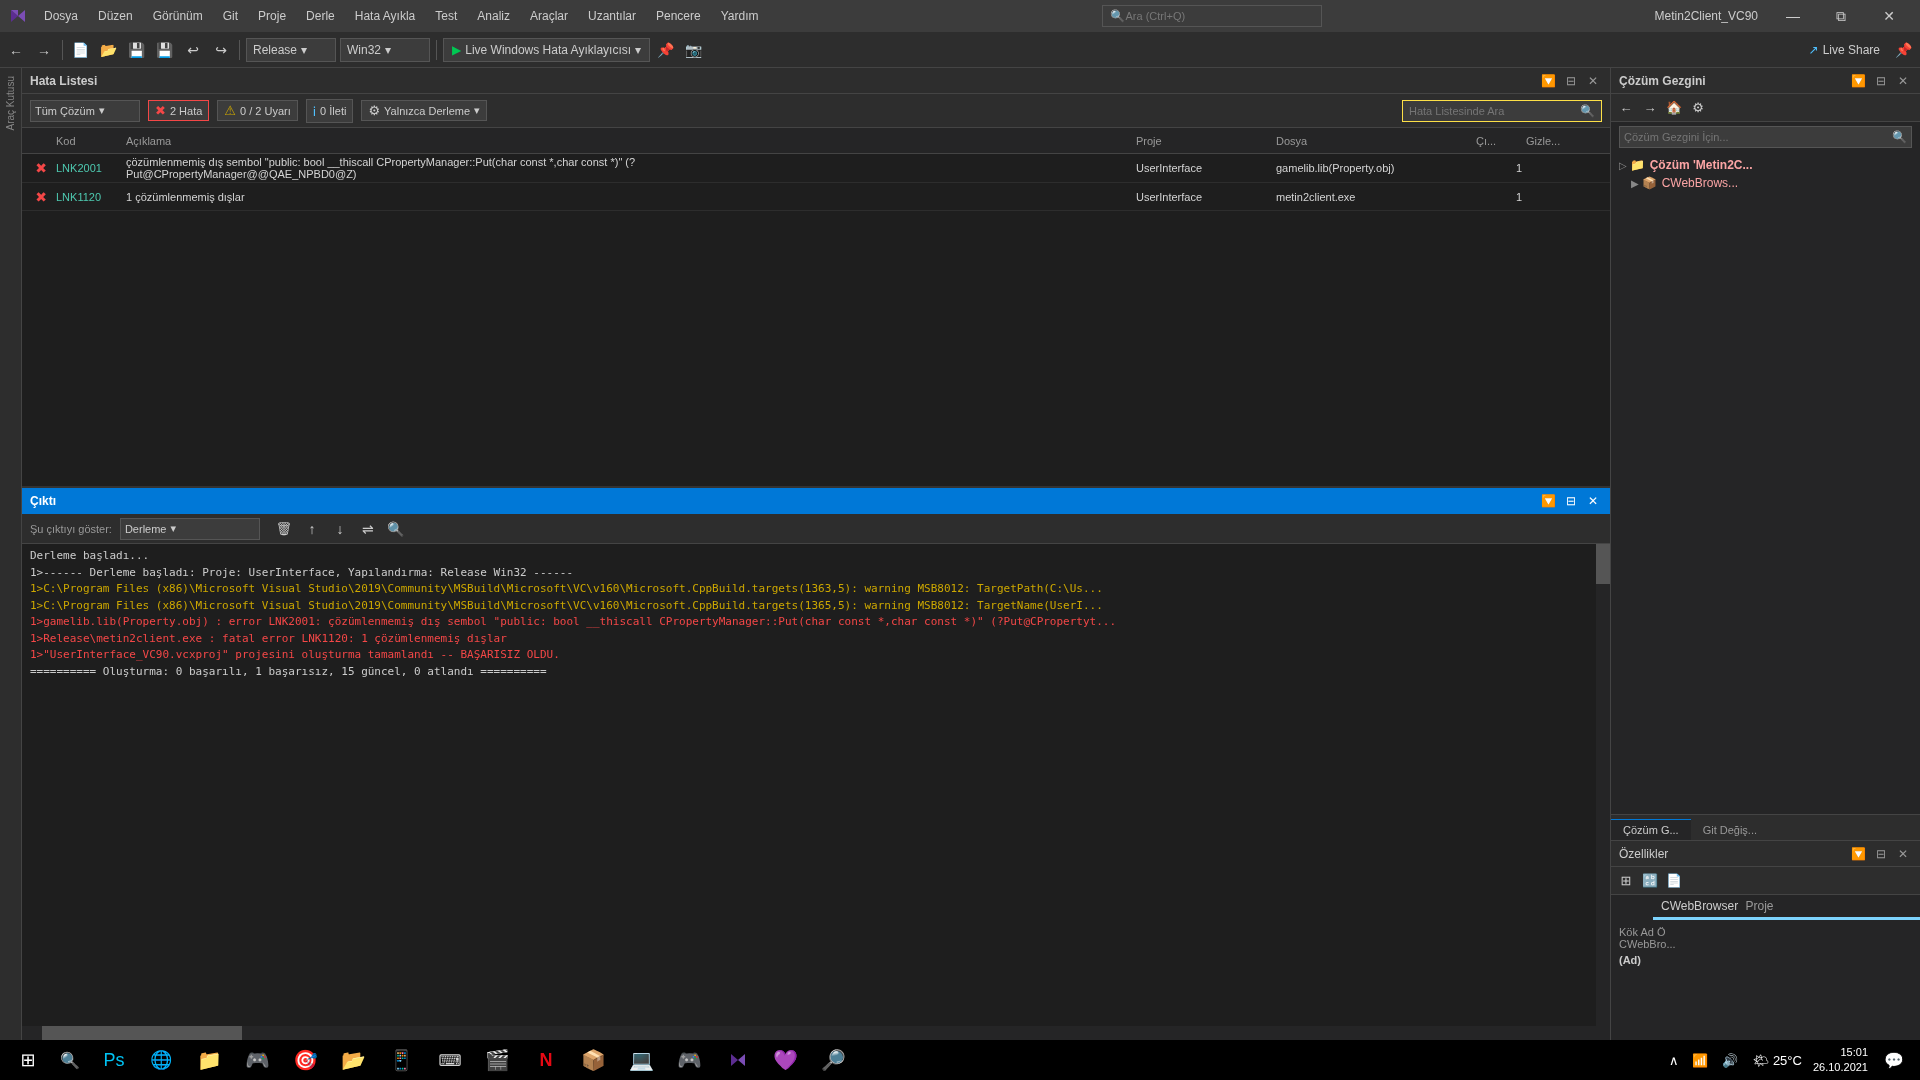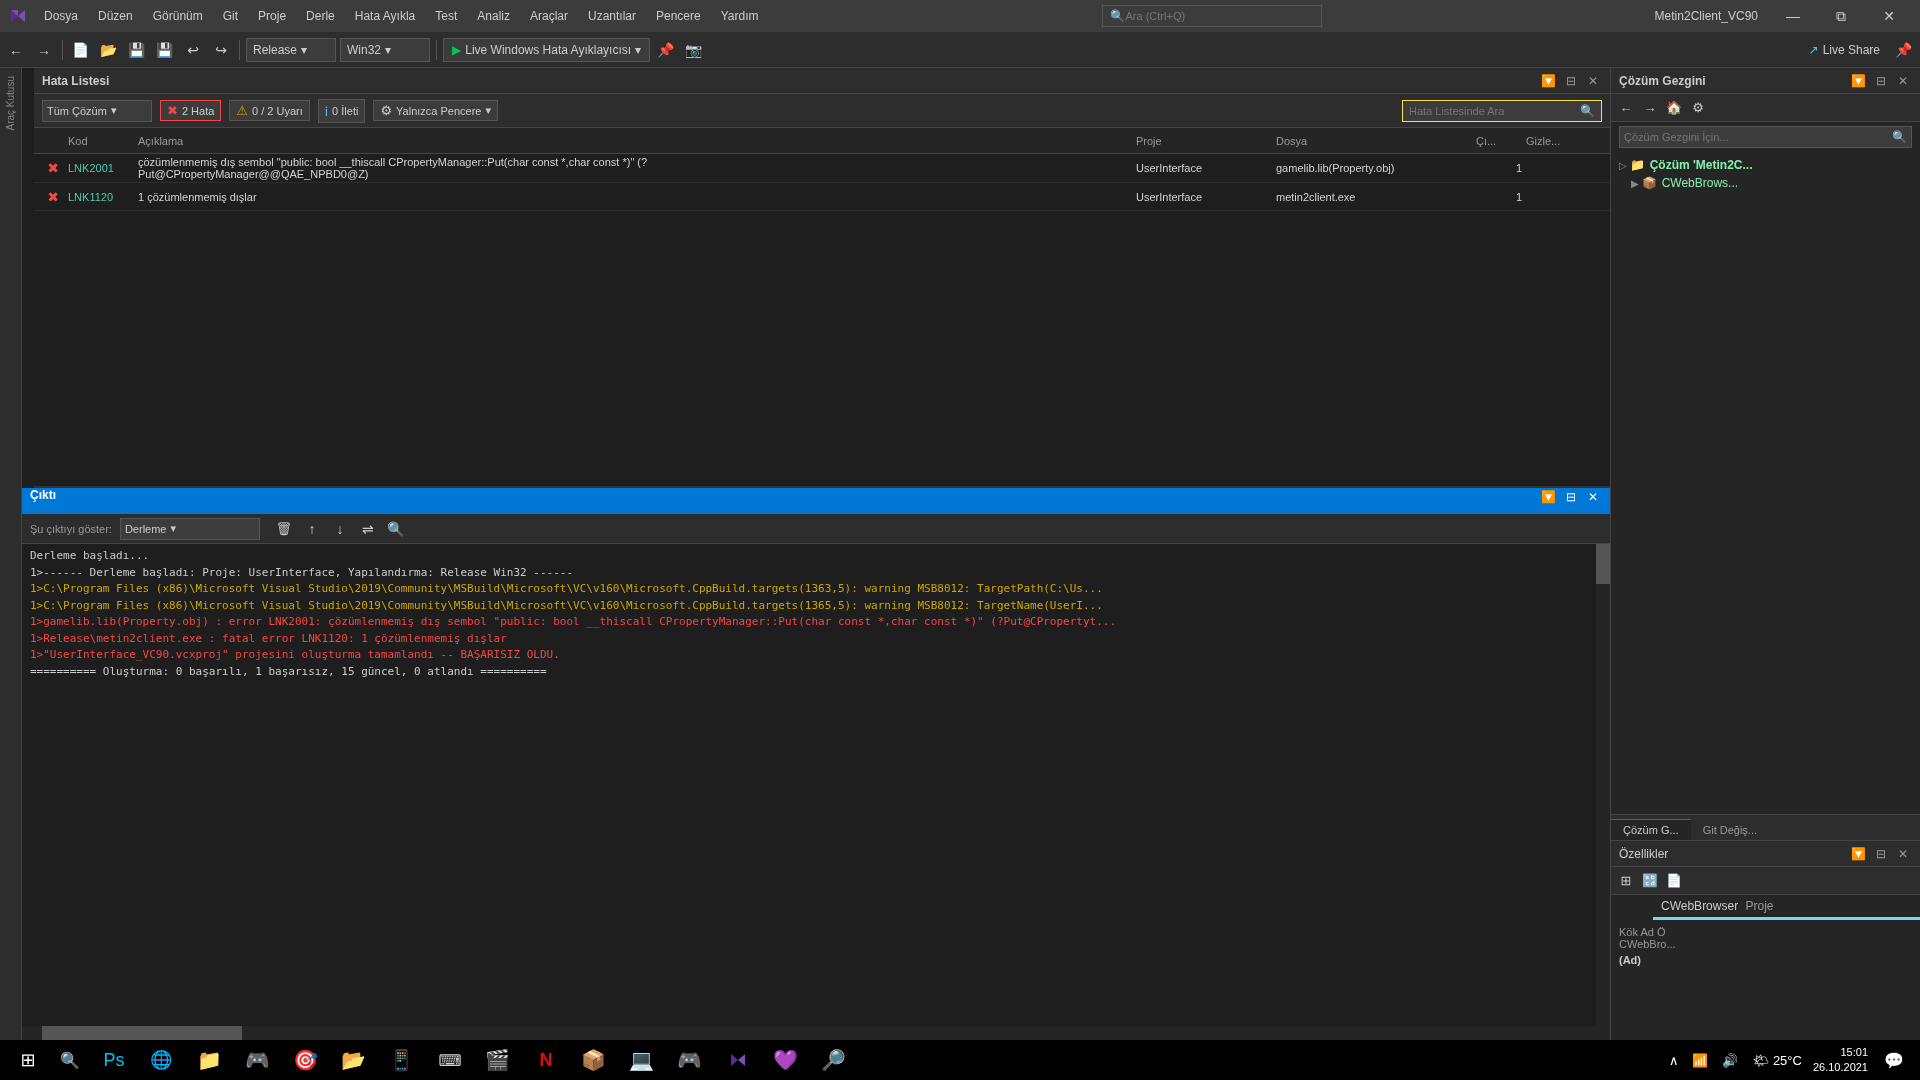--- a/index.html
+++ b/index.html
@@ -311,21 +311,21 @@
       flex: 1;
       display: flex;
       flex-direction: column;
       background: #1e1e1e;
       min-height: 0;
     }
     .output-header {
       height: 26px;
       background: #0078d7;
       display: flex;
-      align-items: flex-start;
+      align-items: center;
       justify-content: space-between;
       padding: 0 8px;
     }
     .output-title {
       font-size: 12px;
       color: #ffffff;
       font-weight: 600;
     }
     .output-toolbar {
       height: 30px;
@@ -454,21 +454,21 @@
     .tree-item {
       display: flex;
       align-items: center;
       padding: 2px 8px;
       cursor: pointer;
       font-size: 12px;
       gap: 4px;
     }
     .tree-indent-1 { padding-left: 20px; }
     .tree-arrow { color: #888; font-size: 10px; }
-    .tree-label { font-size: 12px; color: #86efac; }
+    .tree-label { font-size: 12px; color: #fca5a5; }
     .tree-label.bold { font-weight: 600; }
 
     
     .right-panel-tabs {
       height: 26px;
       background: #2d2d2d;
       display: flex;
       align-items: flex-end;
       border-top: 1px solid #444;
     }
@@ -728,21 +728,21 @@
 </div>
 
 <div style="display:flex; height: calc(1080px - 32px - 36px - 40px); position:relative;">
 
   <div class="activity-bar">
     <div class="activity-bar-text">Araç Kutusu</div>
   </div>
 
   <div class="left-panel">
 
-    <div class="error-list-panel" style="flex: 0 0 420px; margin-left: 12px;">
+    <div class="error-list-panel" style="flex: 0 0 420px;">
       <div class="panel-header">
         <span class="panel-title">Hata Listesi</span>
         <div class="panel-controls">
           <div class="panel-btn">🔽</div>
           <div class="panel-btn">⊟</div>
           <div class="panel-btn">✕</div>
         </div>
       </div>
 
       <div class="error-toolbar">
@@ -757,21 +757,21 @@
         <div class="error-badge">
           <span class="warning-icon">⚠</span>
           <span>0 / 2 Uyarı</span>
         </div>
         <div class="error-badge">
           <span class="info-icon">ℹ</span>
           <span>0 İleti</span>
         </div>
         <div class="error-badge">
           <span class="filter-icon">⚙</span>
-          <span>Yalnızca Pencere</span>
+          <span>Yalnızca Derleme</span>
           <span>▾</span>
         </div>
         <div class="error-search">
           <input type="text" placeholder="Hata Listesinde Ara" style="">
           <span>🔍</span>
         </div>
       </div>
 
       <div class="error-table">
         <div class="error-table-header">

